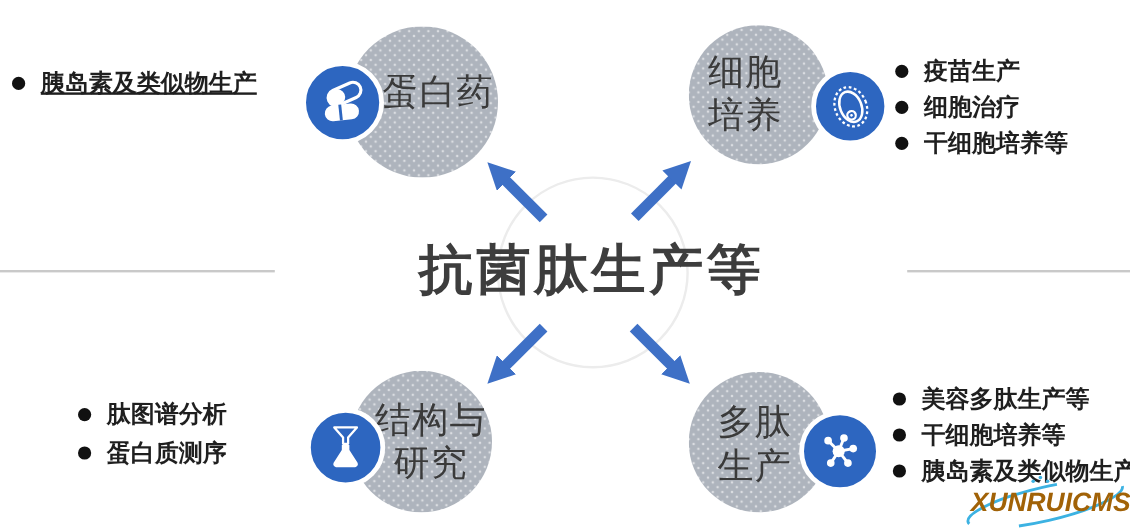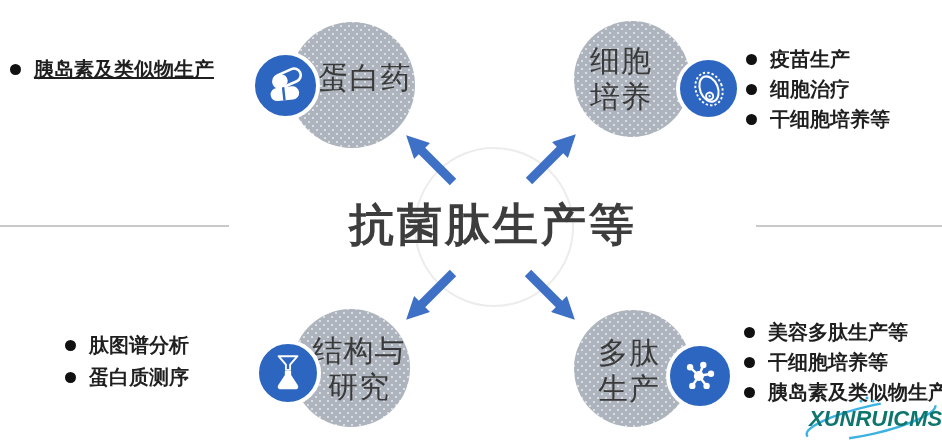--- a/index.html
+++ b/index.html
@@ -61,21 +61,21 @@
   .bl-br{left:744px;top:307px;margin-top:10px;}.bl-br .bullet{height:30px;}
   .dot{width:11px;height:11px;border-radius:50%;background:#111;margin-right:13px;flex:0 0 auto;}
   
   .divider{position:absolute;height:2px;background:#c9c9c9;z-index:1;}
   .dv-left{left:0;top:225px;width:229px;}
   .dv-right{left:756px;top:225px;width:186px;}
   
   .watermark{position:absolute;left:799px;top:394px;width:143px;height:47px;z-index:6;}
   .watermark .wm-text{
     position:absolute;left:10px;top:12px;font-size:22px;font-weight:bold;font-style:italic;
-    color:#0f766e;letter-spacing:0px;white-space:nowrap;
+    color:#a16207;letter-spacing:0px;white-space:nowrap;
   }
   .watermark svg{position:absolute;left:0;top:0;}
 </style>
 </head>
 <body>
 
 <div class="stage">
 
   <div class="divider dv-left"></div>
   <div class="divider dv-right"></div>

